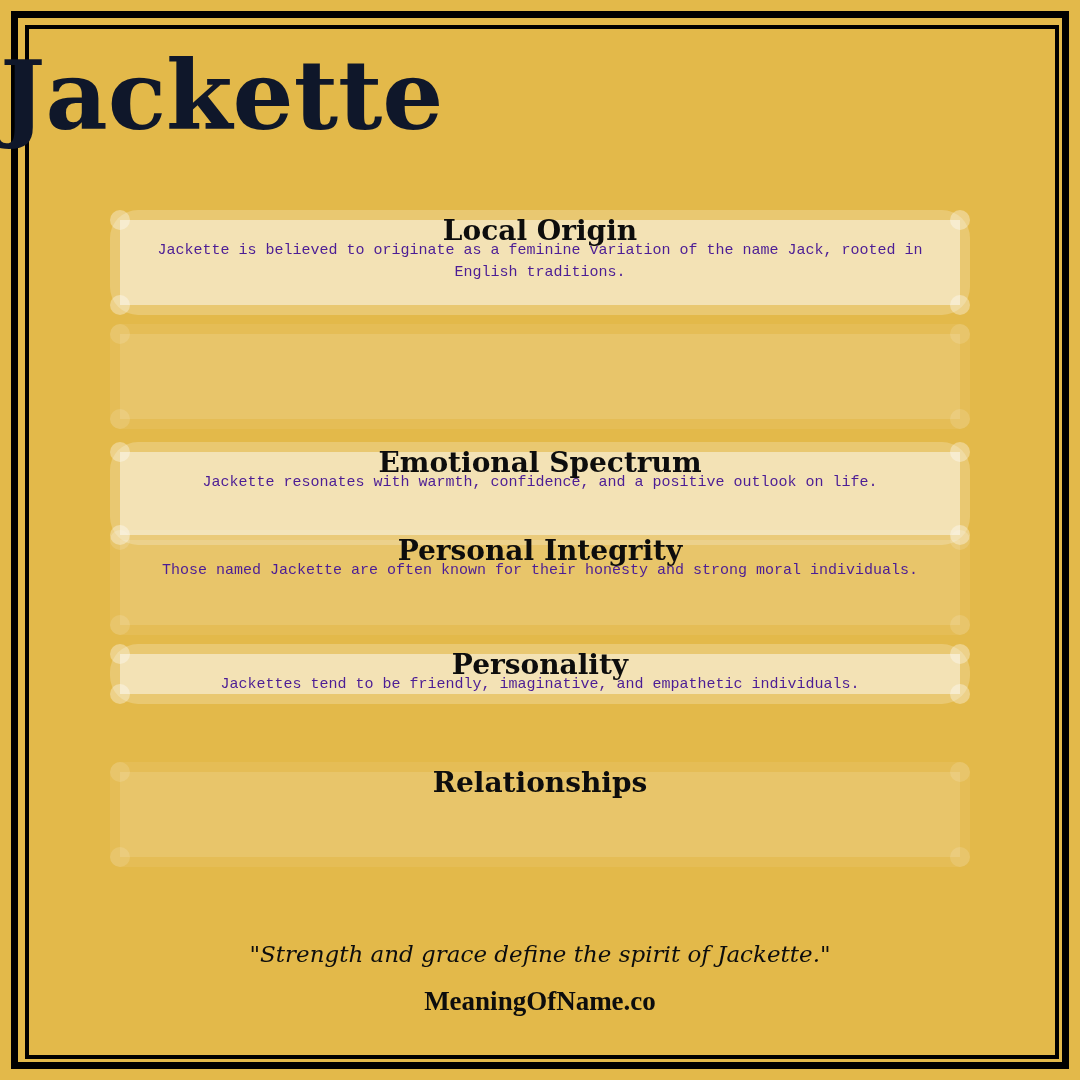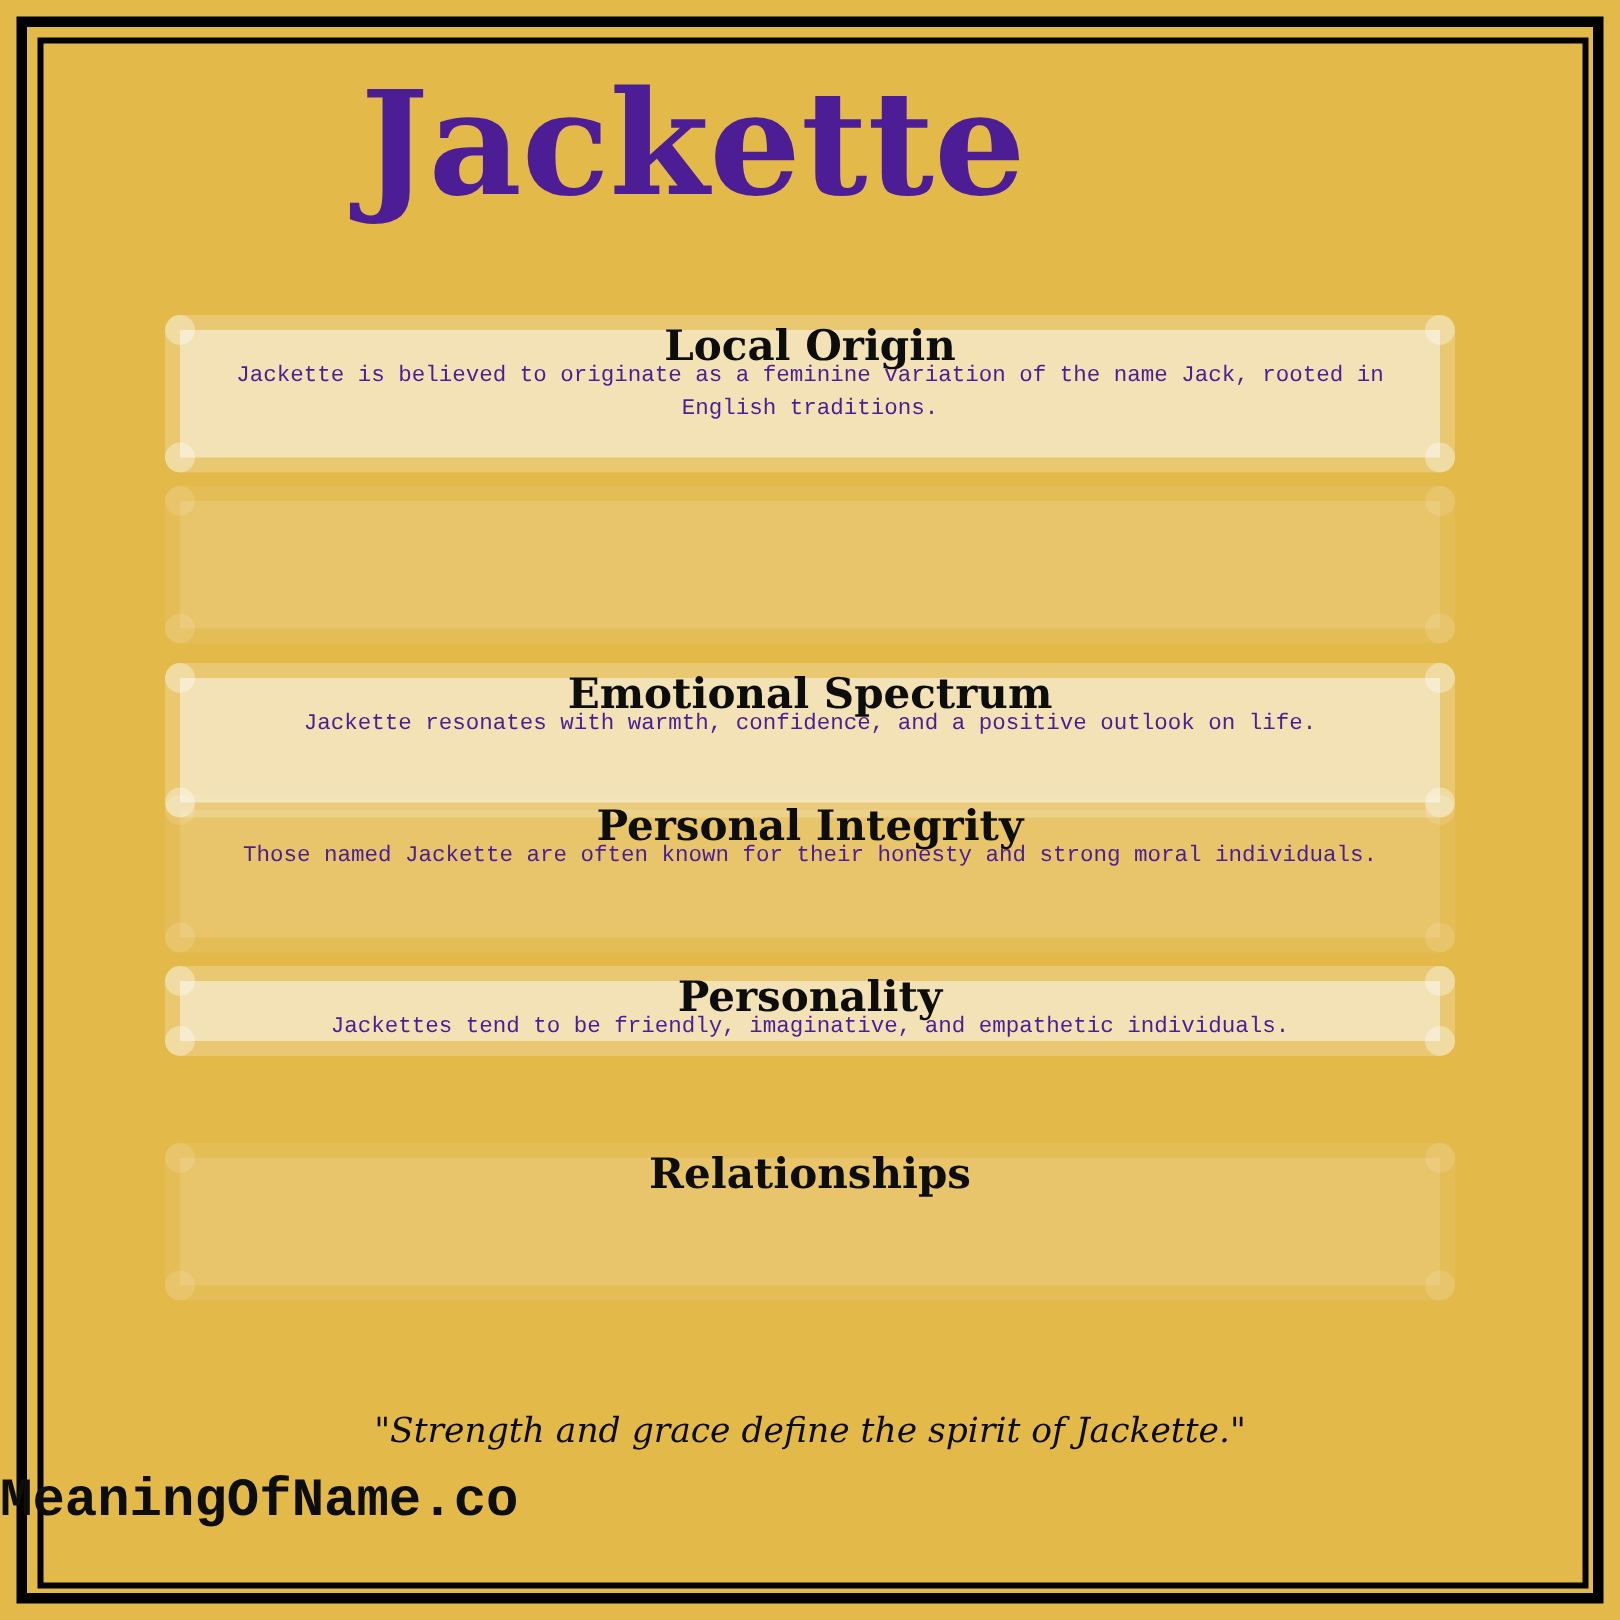--- a/index.html
+++ b/index.html
@@ -24,41 +24,41 @@
     .frame-inner {
       position: absolute;
       left: 25px; top: 25px;
       width: 1026px; height: 1026px;
       border: 4px solid #000;
     }
     .title {
       position: absolute;
       left: 0; width: 924px;
       top: 36px;
-      text-align: center;
+      text-align: left;
       font-family: "DejaVu Serif", serif;
       font-weight: bold;
       font-size: 96px;
       line-height: 120px;
-      color: #4c1d95;
+      color: #0f172a;
     }
     .card {
       position: absolute;
       left: 110px;
       width: 860px;
       border-radius: 10px;
       background: rgba(255, 255, 255, 0.18);
     }
     .card .inner {
       position: absolute;
       left: 10px; right: 10px;
       top: 10px; bottom: 10px;
     }
     .card.light .inner { background: rgba(255, 255, 255, 0.48); }
-    .card.light { background: rgba(255, 255, 255, 0.22); }
+    .card.light { background: rgba(255, 255, 255, 0.22); border-radius: 28px; }
     .card.dim { background: rgba(255, 255, 255, 0.07); }
     .card.dim .inner { background: rgba(255, 255, 255, 0.12); }
     .dot {
       position: absolute;
       width: 20px; height: 20px;
       border-radius: 50%;
     }
     .card.light .dot { background: rgba(255, 255, 255, 0.35); }
     .card.dim .dot { background: rgba(255, 255, 255, 0.13); }
     .dot.tl { left: 0; top: 0; }
@@ -94,24 +94,24 @@
       font-family: "DejaVu Serif", serif;
       font-style: italic;
       font-size: 23px;
       line-height: 32px;
       color: #0d0d0d;
     }
     .site {
       position: absolute;
       left: 0; width: 1080px;
       top: 982px;
-      text-align: left;
-      font-family: Liberation Mono, monospace;
+      text-align: center;
+      font-family: Liberation Serif, serif;
       font-weight: bold;
-      font-size: 36px;
+      font-size: 27px;
       line-height: 38px;
       color: #0d0d0d;
     }
   </style>
 </head>
 <body>
 
 <div class="frame-outer"></div>
 <div class="frame-inner"></div>
 

